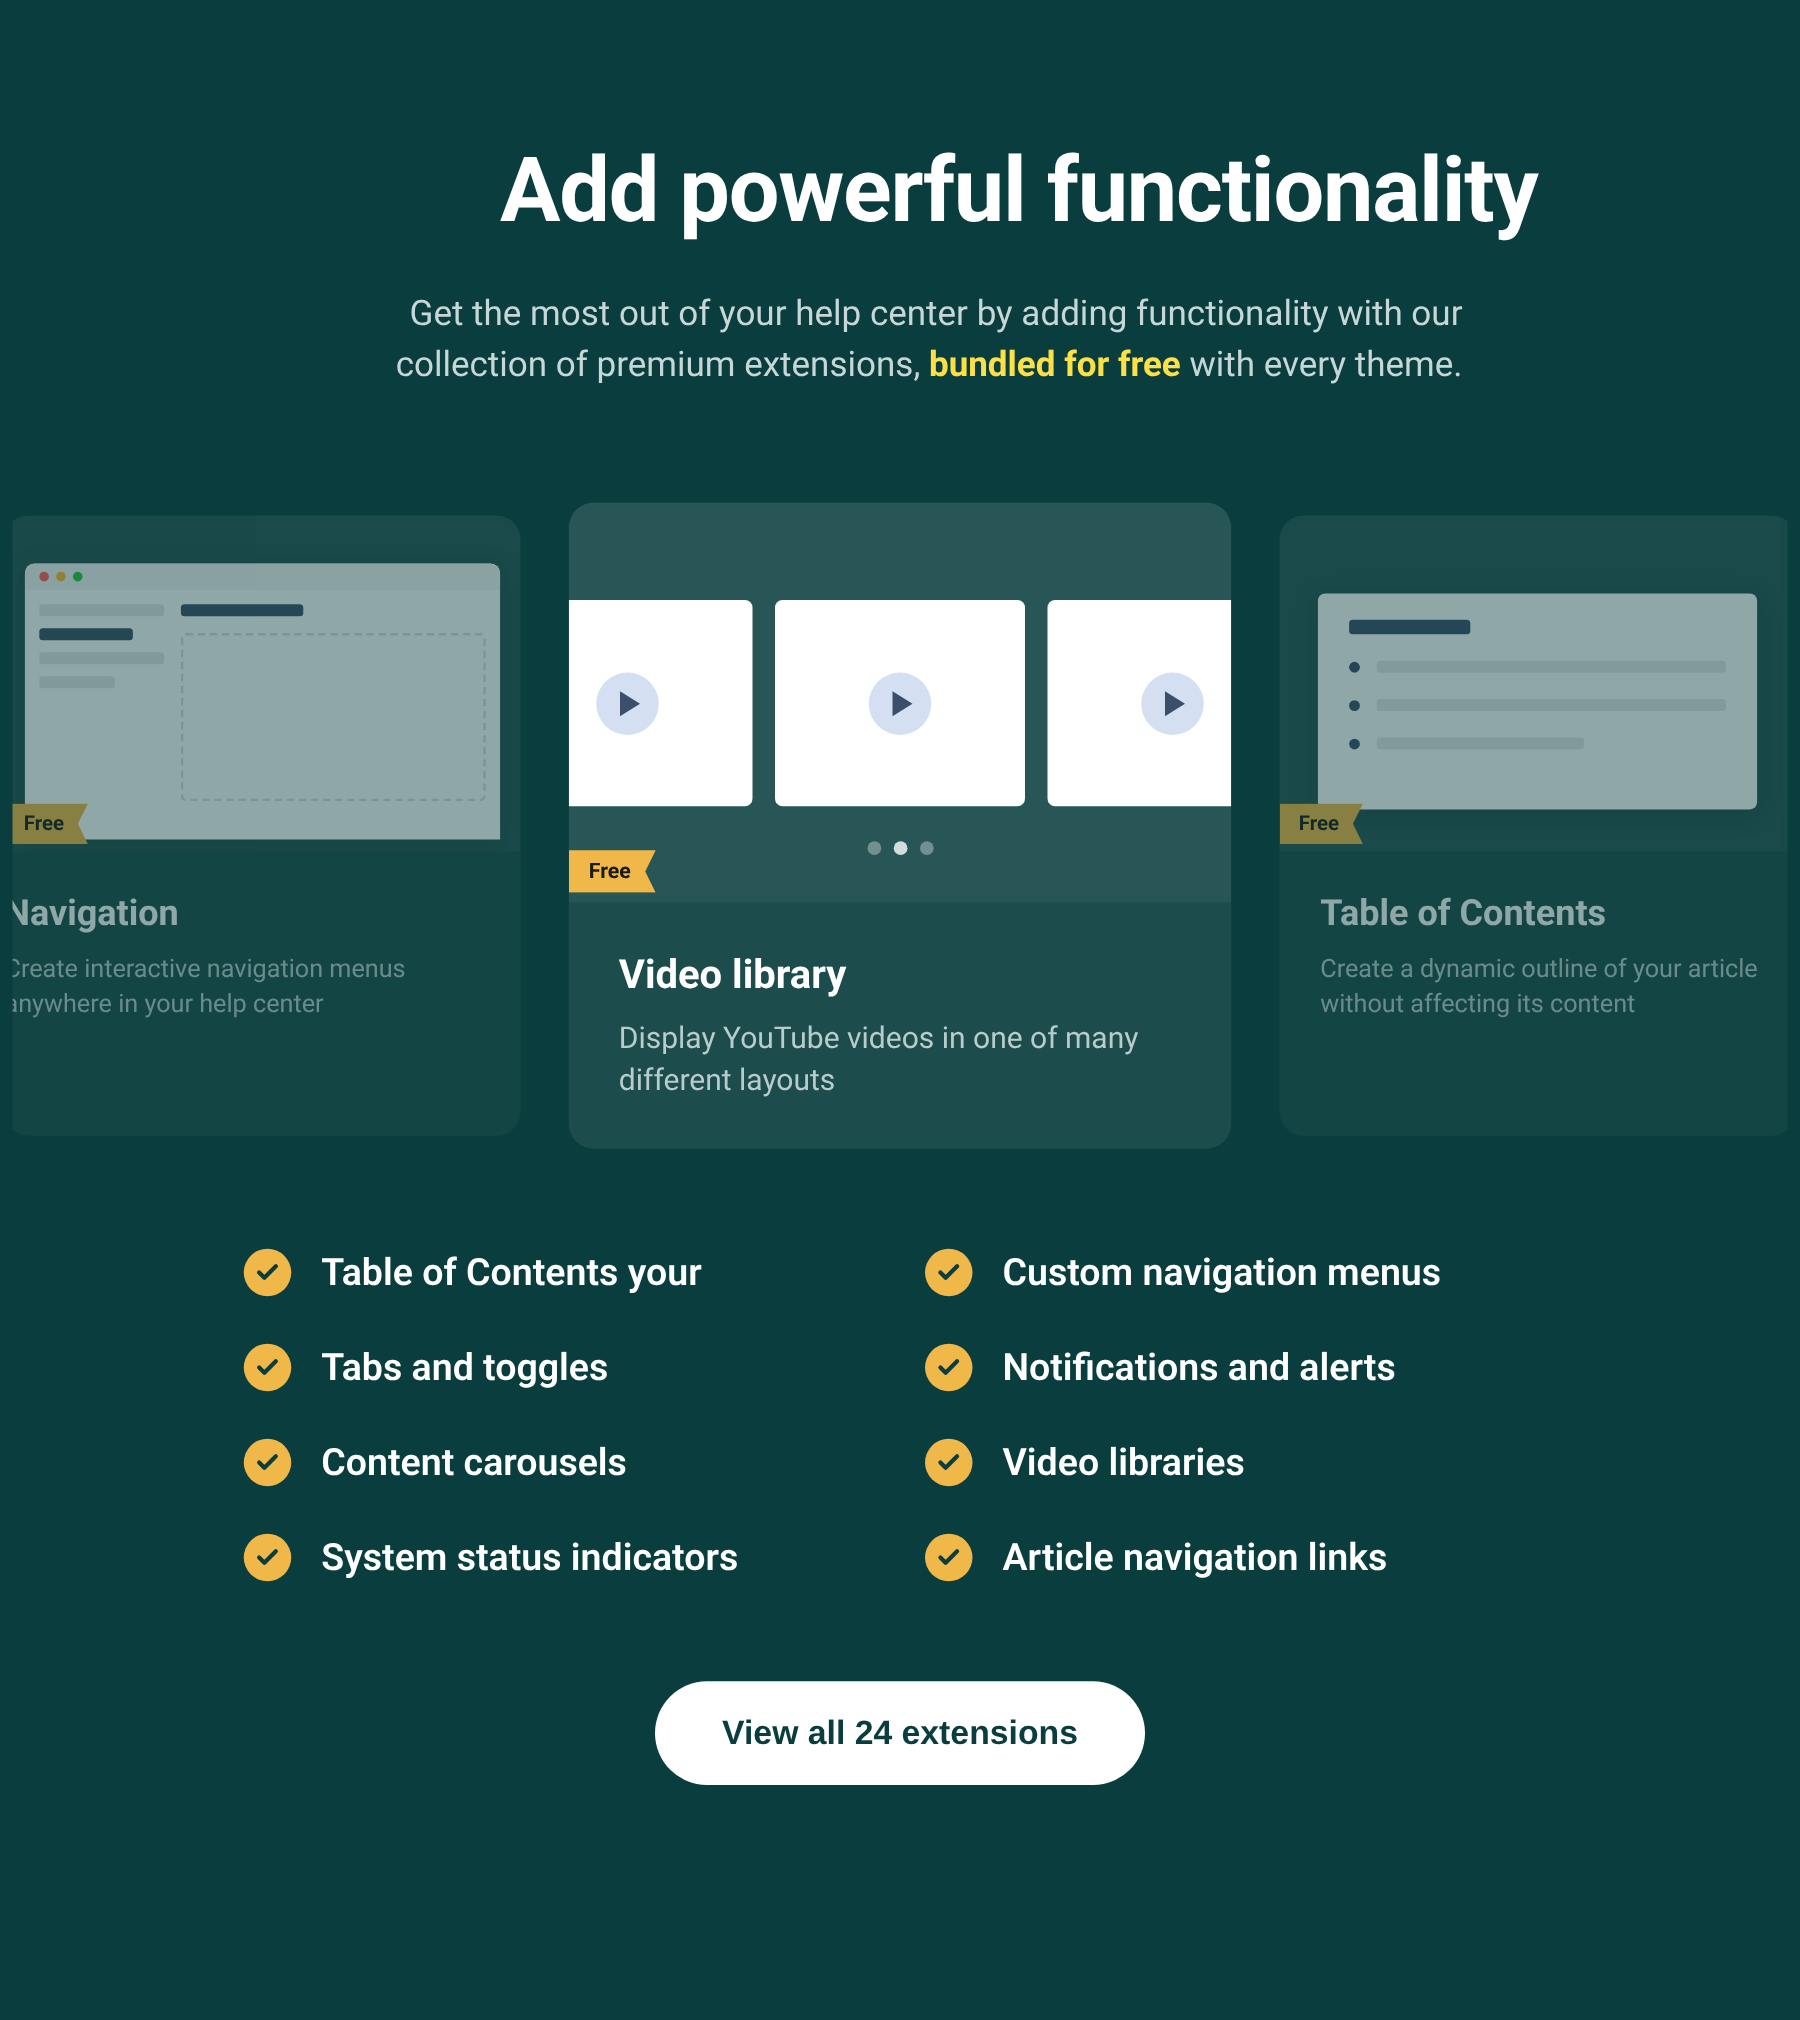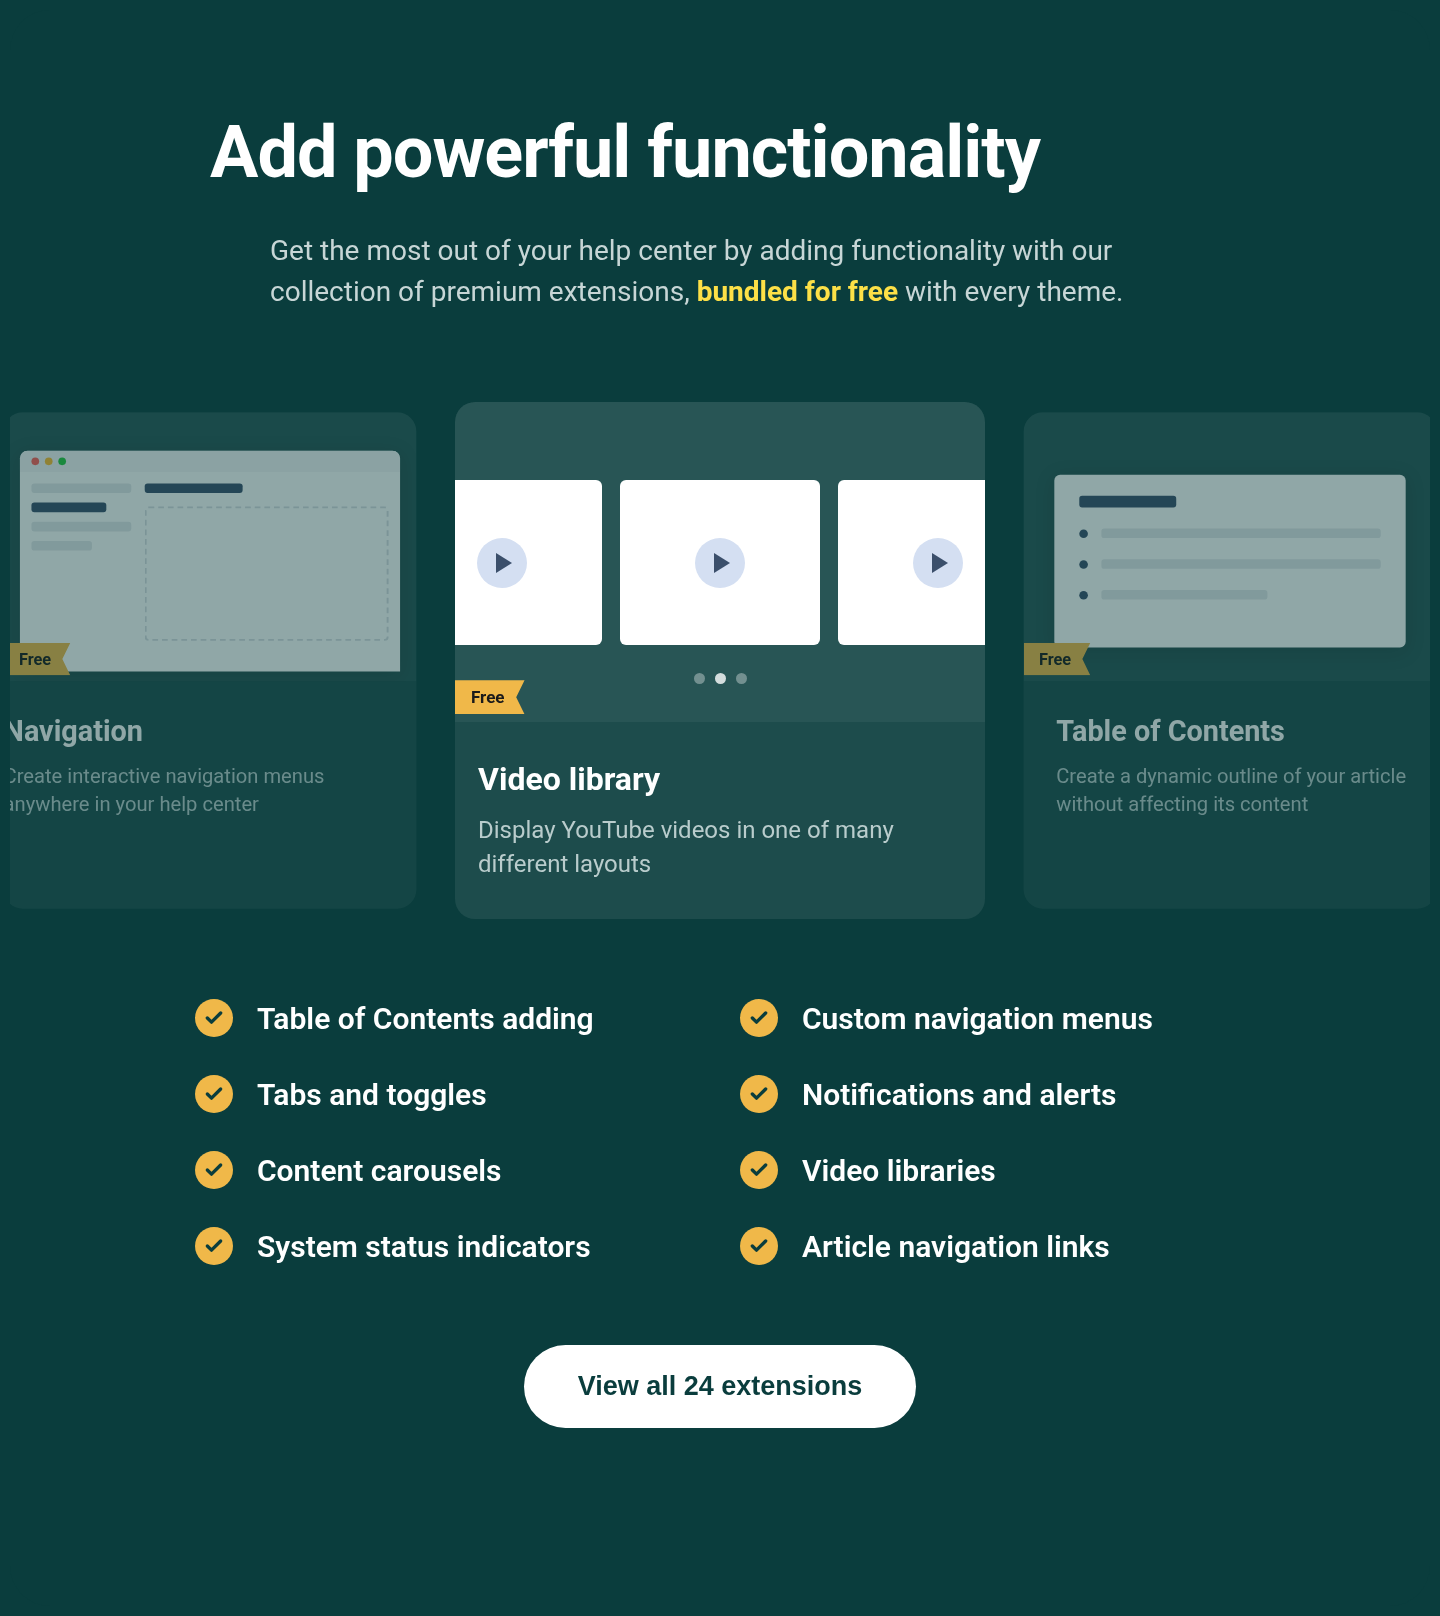--- a/index.html
+++ b/index.html
@@ -13,21 +13,21 @@
     .container {
       background: #0a3d3d;
       border-radius: 40px;
       padding: 100px 0 120px;
       margin: 10px;
       width: 1420px;
       min-height: 1596px;
       overflow: hidden;
     }
     .hero {
-      text-align: left;
+      text-align: right;
       max-width: 1020px;
       margin: 0 auto 90px;
     }
     .hero h1 {
       font-size: 72px;
       font-weight: 700;
       margin-bottom: 36px;
       letter-spacing: -1px;
     }
     .hero p {
@@ -175,21 +175,21 @@
       color: #1a1a1a;
       font-weight: 700;
       font-size: 17px;
       padding: 7px 20px 7px 16px;
       clip-path: polygon(0 0, 100% 0, 88% 50%, 100% 100%, 0 100%);
     }
     .card.side .badge { top: 240px; }
     .card:not(.side) .badge { top: 278px; }
 
     .card-content {
-      padding: 38px 23px 38px;
+      padding: 38px 40px 38px;
     }
     .card.side .card-content { padding: 34px 0 34px 0; }
     .card.side.left .card-content { padding-right: 28px; }
     .card.side.right .card-content { padding-left: 34px; }
 
     .card h3 {
       font-size: 32px;
       font-weight: 700;
       margin-bottom: 16px;
     }
@@ -348,21 +348,21 @@
 
   </div>
 
   <div class="features">
     <div class="feature-item">
       <div class="check-circle">
           <svg viewBox="0 0 24 24" fill="none" stroke="#0a3d3d" stroke-width="4" stroke-linecap="round" stroke-linejoin="round">
             <polyline points="20 6 9 17 4 12"></polyline>
           </svg>
         </div>
-      <span>Table of Contents adding</span>
+      <span>Table of Contents your</span>
     </div>
     <div class="feature-item">
       <div class="check-circle">
           <svg viewBox="0 0 24 24" fill="none" stroke="#0a3d3d" stroke-width="4" stroke-linecap="round" stroke-linejoin="round">
             <polyline points="20 6 9 17 4 12"></polyline>
           </svg>
         </div>
       <span>Custom navigation menus</span>
     </div>
     <div class="feature-item">

